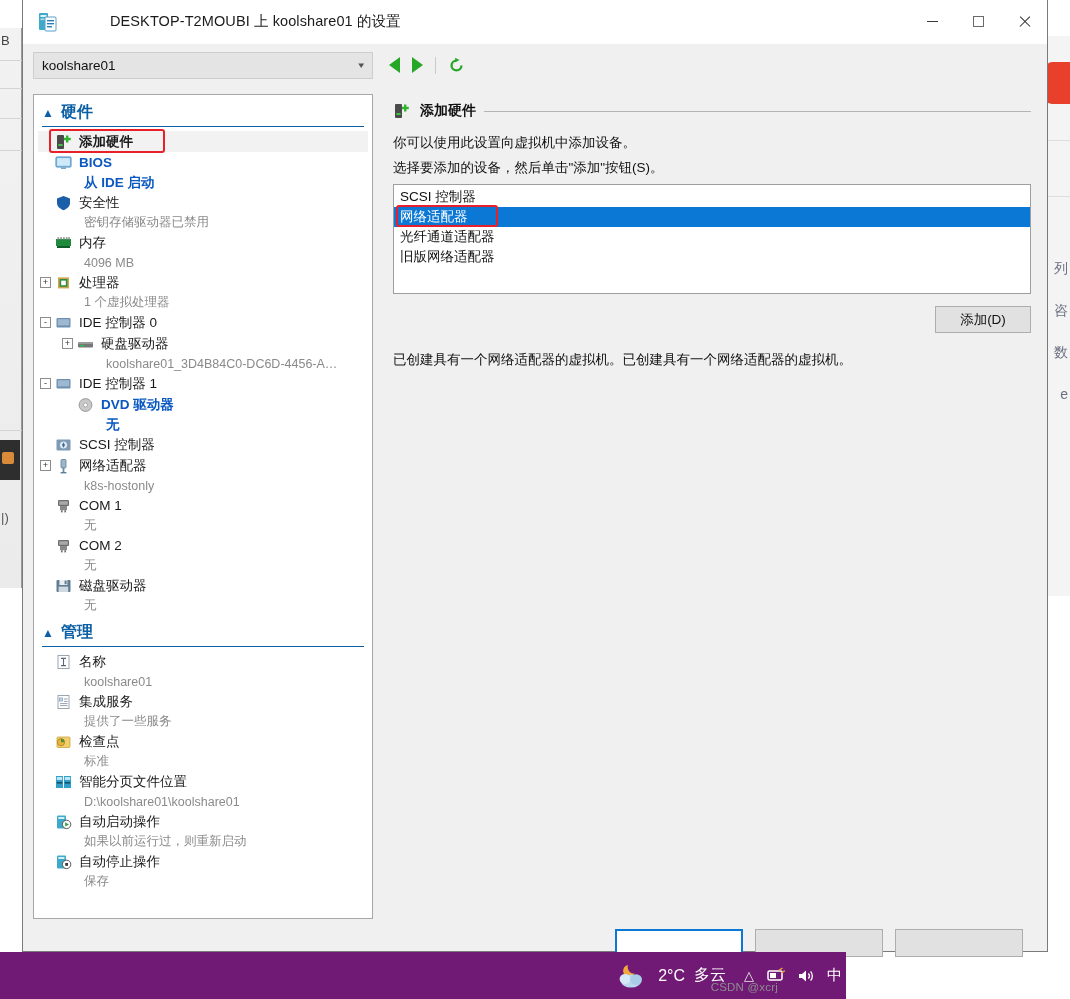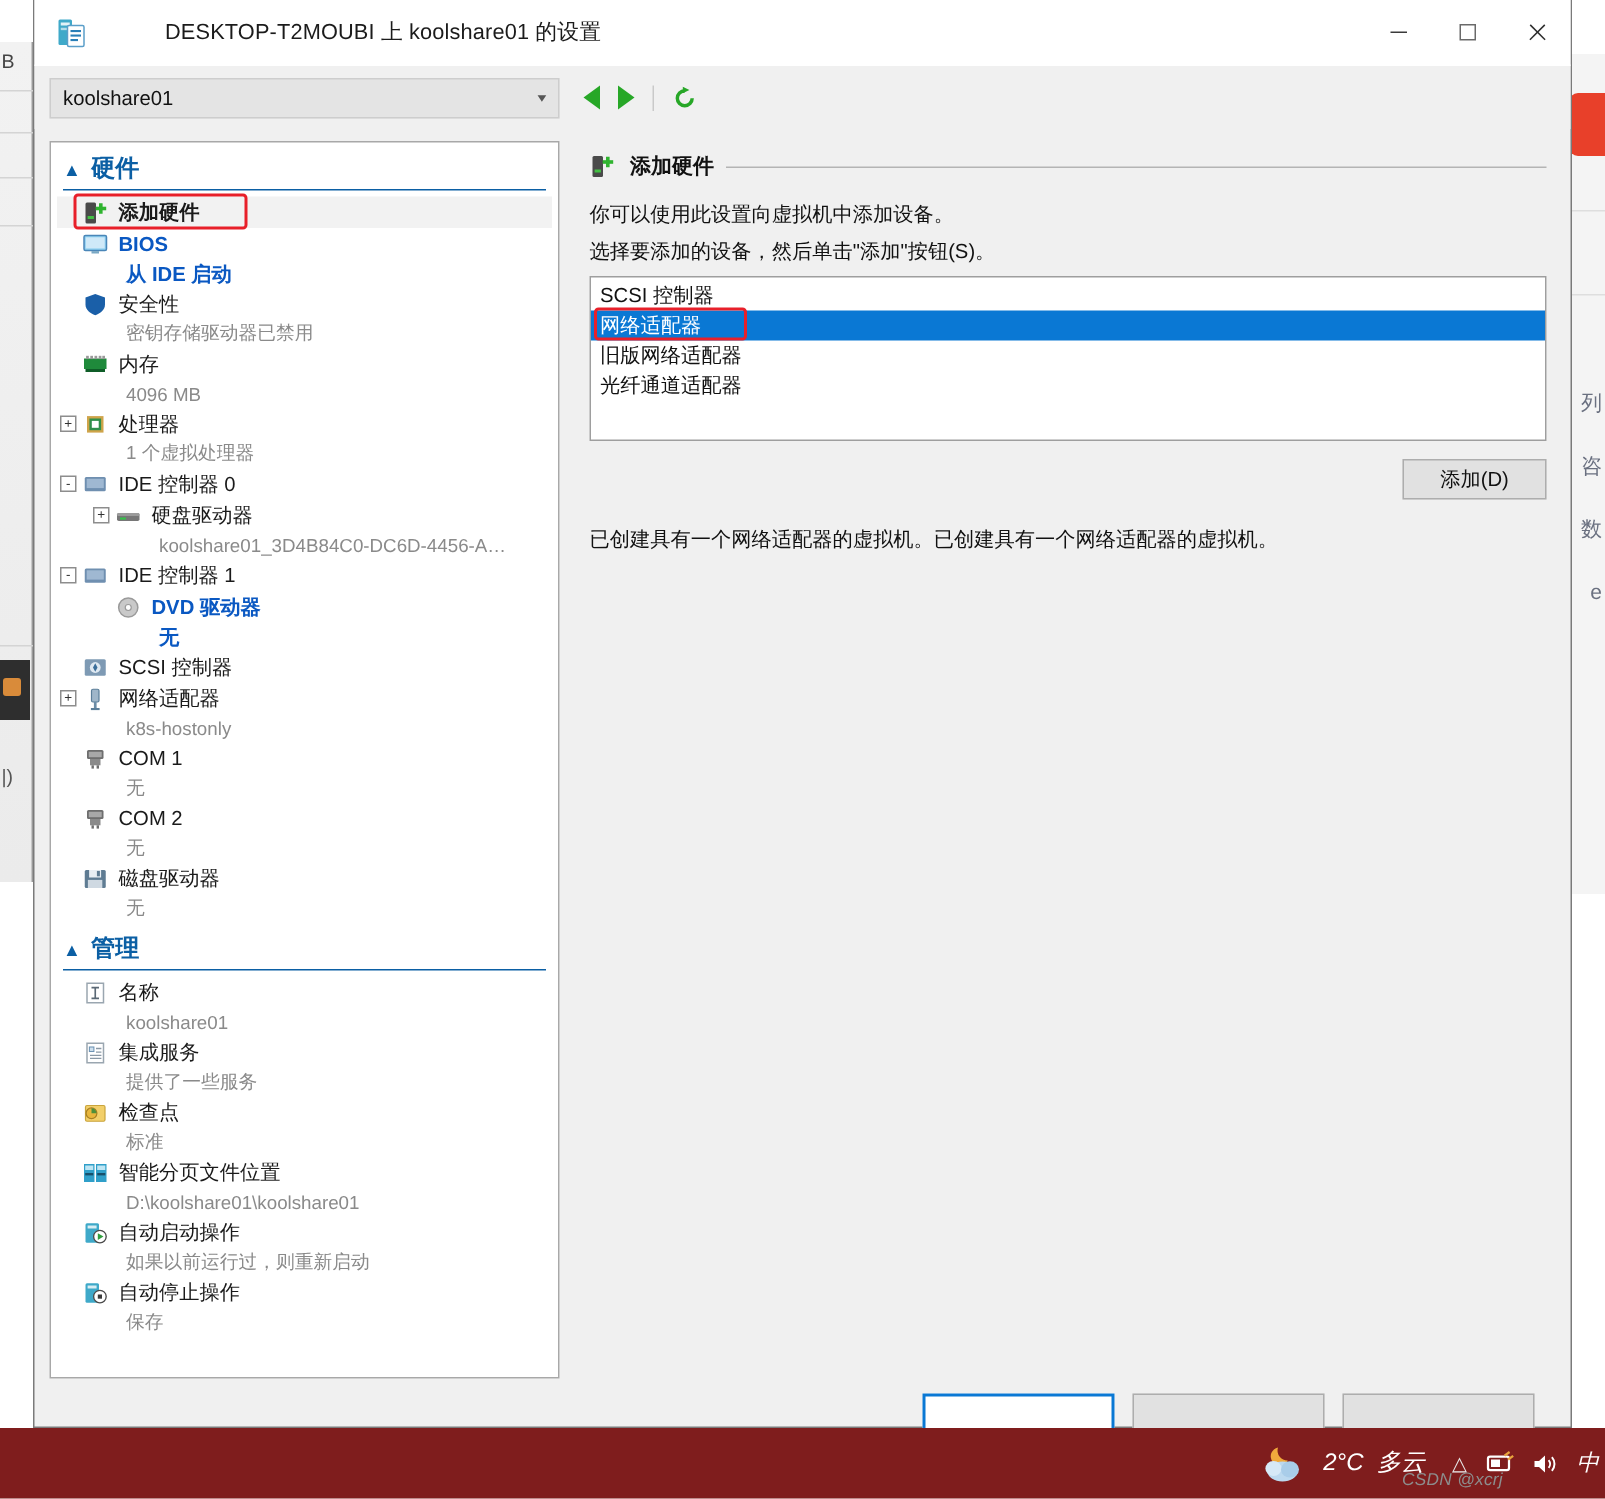--- a/index.html
+++ b/index.html
@@ -182,23 +182,23 @@
   
   .dlg-footer {
     height:32px; flex:0 0 auto; display:flex; justify-content:flex-end;
     align-items:flex-start; gap:12px; padding:10px 24px 0 0;
   }
   .fbtn { width:128px; height:28px; background:#e1e1e1; border:1px solid #adadad; }
   .fbtn.primary { background:#ffffff; border:2px solid #0a78d4; }
 
   
   #taskbar {
-    position:absolute; left:0; bottom:0; width:1070px; height:47px;
-    background:#7f1d1d; display:flex; align-items:center;
-    justify-content:flex-end; padding-right:4px;font-style:italic;
+    position:absolute; left:0; bottom:0; width:846px; height:47px;
+    background:#701a75; display:flex; align-items:center;
+    justify-content:flex-end; padding-right:4px;
   }
   .tb-weather { display:flex; align-items:center; gap:9px; margin-right:18px; }
   .tb-weather-txt { color:#ffffff; font-size:16px; white-space:nowrap; }
   .tb-tray { display:flex; align-items:center; gap:11px; }
   .tb-caret { color:#e8e8e8; font-size:13px; }
   .tb-ico { width:20px; height:18px; position:relative; }
   .watermark {
     position:absolute; right:68px; bottom:6px;
     color:#8d8d8d; font-size:11.5px; letter-spacing:.2px;
   }
@@ -578,22 +578,22 @@
 
       <div class="para">你可以使用此设置向虚拟机中添加设备。</div>
       <div class="para">选择要添加的设备，然后单击"添加"按钮(S)。</div>
 
       <div class="list-box">
         <div class="list-item">SCSI 控制器</div>
         <div style="position:relative">
           <div class="list-item selected">网络适配器</div>
           <div class="red-box" style="left:2px; top:-2px; width:102px; height:22px;"></div>
         </div>
+        <div class="list-item">光纤通道适配器</div>
         <div class="list-item">旧版网络适配器</div>
-        <div class="list-item">光纤通道适配器</div>
       </div>
 
       <div class="btn-row">
         <div class="btn">添加(D)</div>
       </div>
 
       <div class="note">已创建具有一个网络适配器的虚拟机。已创建具有一个网络适配器的虚拟机。</div>
     </div>
   </div>
 

